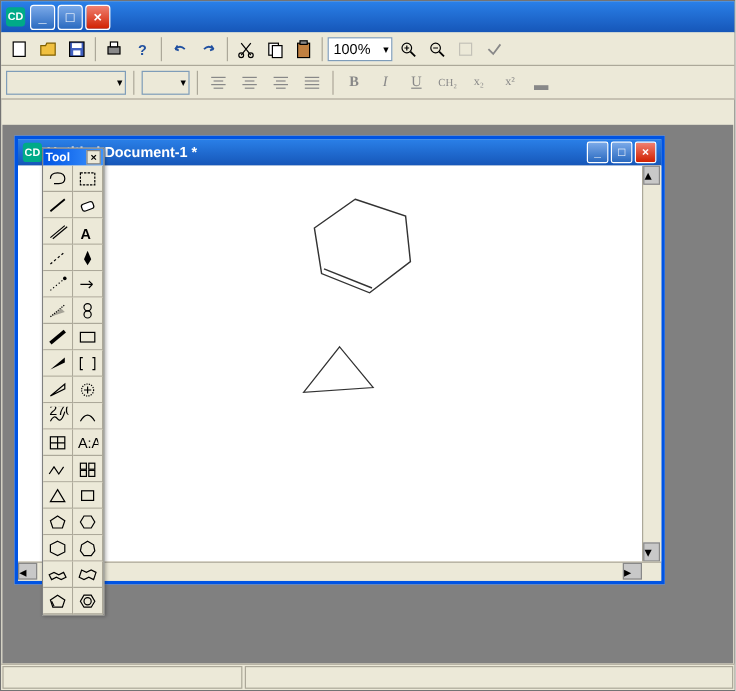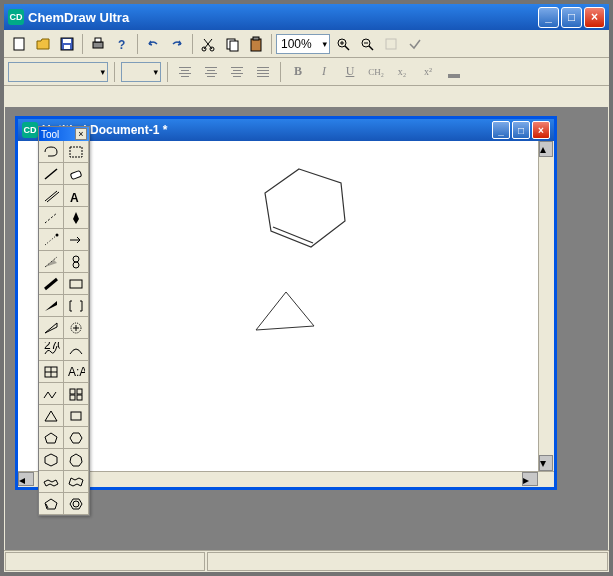--- a/index.html
+++ b/index.html
@@ -1,18 +1,18 @@
 <!DOCTYPE html>
 <html><head>
 <meta charset="utf-8">
 <style>
 * { box-sizing: border-box; margin: 0; padding: 0; font-family: "SimSun", Arial, sans-serif; font-size: 12px; }
 body { background: #fff; width: 613px; height: 576px; overflow: hidden; position: relative; }
 
-.main-window { width: 613px; height: 576px; background: #ece9d8; border: 4px solid #737373; position: relative; }
+.main-window { width: 613px; height: 576px; background: #ece9d8; border: 1px solid #737373; position: relative; }
 .titlebar { height: 26px; background: linear-gradient(to bottom, #2a80e8 0%, #1656b8 100%); display: flex; align-items: center; padding: 0 4px; color: #fff; font-weight: bold; }
 .app-icon { width: 16px; height: 16px; background: #0a8; border-radius: 3px; margin-right: 4px; display: flex; align-items: center; justify-content: center; font-size: 9px; color: #fff; }
 .title-text { flex: 1; font-size: 13px; }
 .win-btns { display: flex; gap: 2px; }
 .win-btn { width: 21px; height: 21px; border: 1px solid #fff; border-radius: 3px; display: flex; align-items: center; justify-content: center; cursor: pointer; font-weight: bold; }
 .min-btn, .max-btn { background: linear-gradient(to bottom, #7aa9e8, #2a6ac0); color: #fff; }
 .close-btn { background: linear-gradient(to bottom, #f08070, #d02000); color: #fff; }
 
 .menubar { height: 20px; background: #ece9d8; display: flex; align-items: center; padding: 0 4px; border-bottom: 1px solid #aca899; }
 .menu-item { padding: 2px 6px; cursor: pointer; }
@@ -40,39 +40,38 @@
 .scroll-thumb-v { position: absolute; top: 0; width: 14px; height: 16px; background: #c8c8c8; border: 1px solid #888; }
 .scroll-thumb-v2 { position: absolute; bottom: 0; width: 14px; height: 16px; background: #c8c8c8; border: 1px solid #888; }
 .canvas-scroll-h { position: absolute; left: 0; right: 0; bottom: 0; height: 16px; background: #ece9d8; border-top: 1px solid #aca899; }
 .scroll-thumb-h { position: absolute; left: 0; height: 14px; width: 16px; background: #c8c8c8; border: 1px solid #888; }
 .scroll-thumb-h2 { position: absolute; right: 16px; height: 14px; width: 16px; background: #c8c8c8; border: 1px solid #888; }
 
 .hexagon { position: absolute; left: 235px; top: 20px; }
 .triangle { position: absolute; left: 230px; top: 145px; }
 
 .tool-palette { position: absolute; left: 34px; top: 122px; width: 52px; background: #ece9d8; border: 1px solid #808080; z-index: 100; box-shadow: 1px 1px 3px rgba(0,0,0,0.3); }
-.tool-titlebar { height: 14px; background: linear-gradient(to right, #0054e3, #3d95ff); color: #fff; font-size: 10px; font-weight: normal; display: flex; align-items: center; padding: 0 2px; justify-content: flex-end; }
+.tool-titlebar { height: 14px; background: linear-gradient(to right, #0054e3, #3d95ff); color: #fff; font-size: 10px; font-weight: bold; display: flex; align-items: center; padding: 0 2px; justify-content: flex-end; }
 .tool-title { flex: 1; font-size: 10px; }
 .tool-close { width: 12px; height: 12px; background: #ece9d8; color: #000; display: flex; align-items: center; justify-content: center; cursor: pointer; font-size: 9px; border: 1px solid #808080; }
 .tool-grid { display: grid; grid-template-columns: 25px 25px; }
 .tool-cell { width: 25px; height: 22px; display: flex; align-items: center; justify-content: center; cursor: pointer; border-right: 1px solid #aca899; border-bottom: 1px solid #aca899; background: #ece9d8; }
 .tool-cell svg { pointer-events: none; }
 
 .statusbar { position: absolute; bottom: 0; left: 0; right: 0; height: 22px; background: #ece9d8; border-top: 1px solid #aca899; display: flex; }
 .status-pane { border: 1px solid #aca899; margin: 1px; flex: 0 0 200px; }
 .status-pane2 { border: 1px solid #aca899; margin: 1px; flex: 1; }
 </style>
 </head>
 <body>
 
 <div class="main-window">
 
   <div class="titlebar">
     <div class="app-icon">CD</div>
-    <div class="title-text">ChemDraw Ultra</div>
     <div class="win-btns">
       <div class="win-btn min-btn">_</div>
       <div class="win-btn max-btn">□</div>
       <div class="win-btn close-btn">×</div>
     </div>
   </div>
 
 
   <div class="toolbar">
     <div class="tbtn">

